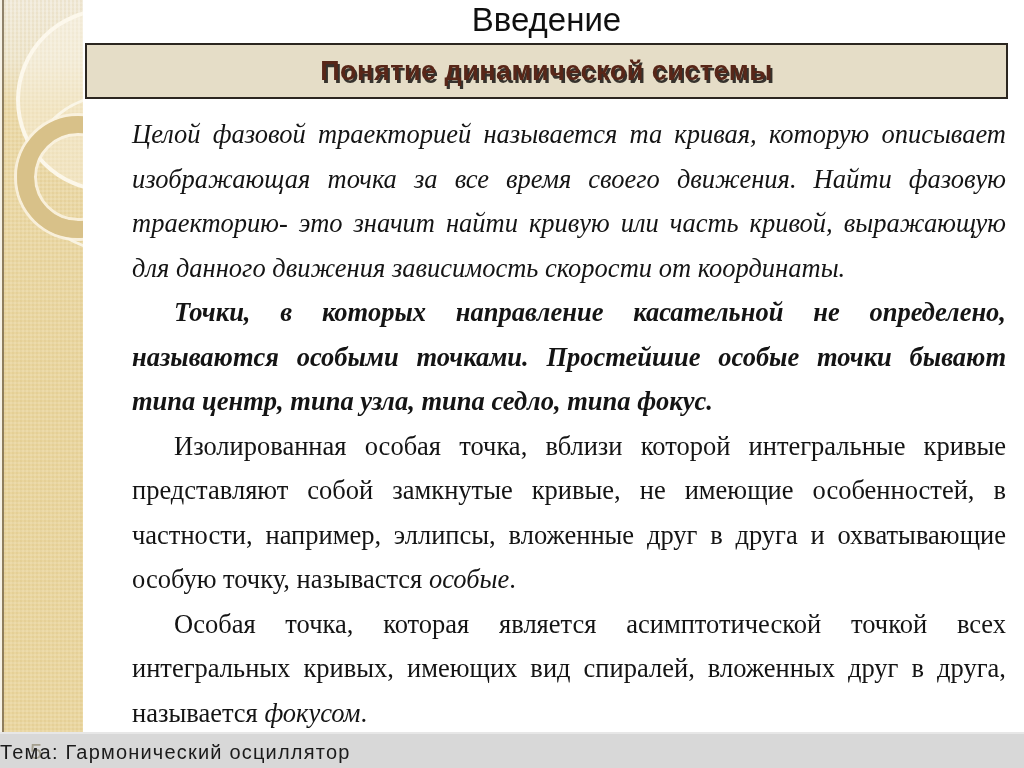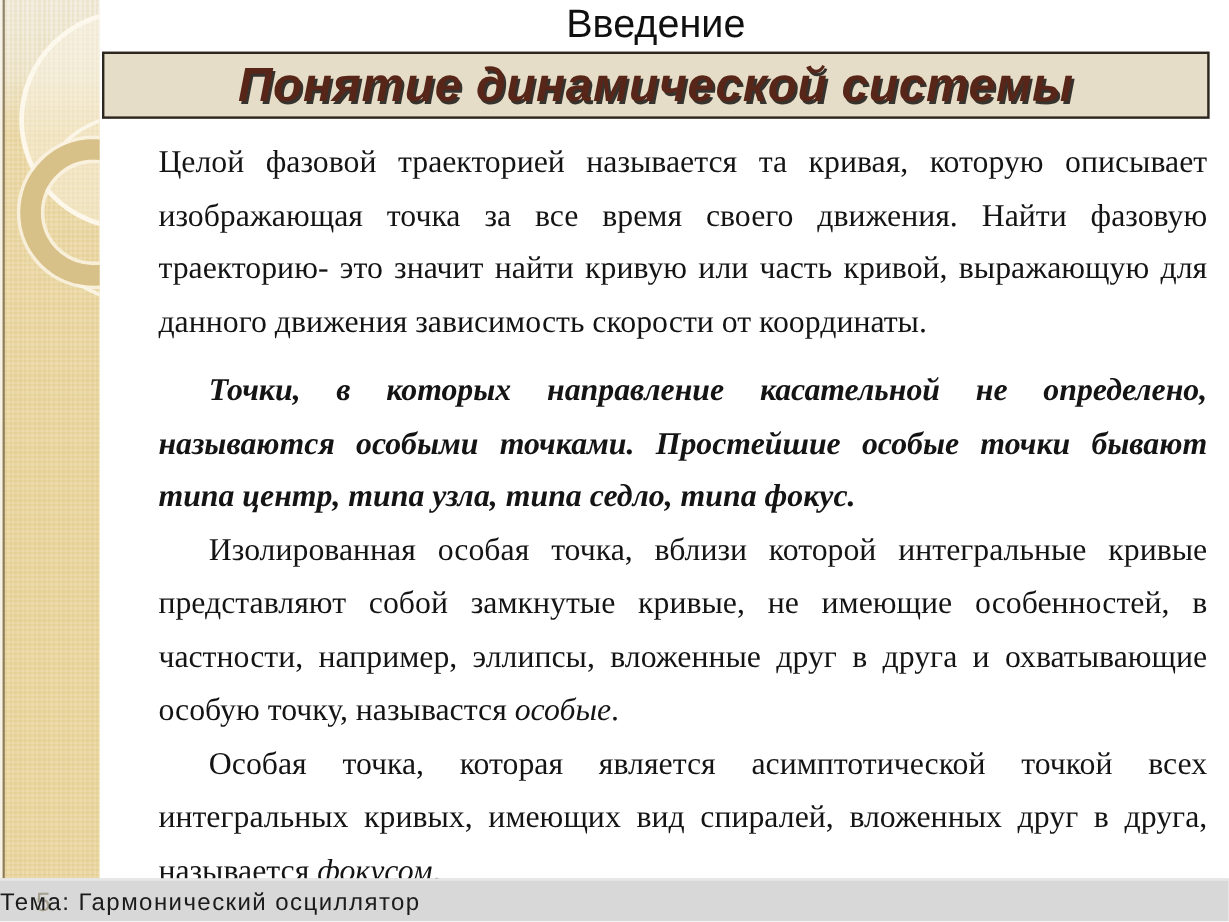--- a/index.html
+++ b/index.html
@@ -46,37 +46,36 @@
     text-align:center;font-size:33px;line-height:30px;color:#101010;
   }
 
   
   .title-box{
     position:absolute;left:85px;top:43px;width:923px;height:56px;
     box-sizing:border-box;background:#e5ddc7;border:2px solid #2b2620;
     display:flex;align-items:center;justify-content:center;
   }
   .title-box .title{
-    font-size:40px;font-weight:bold;letter-spacing:.5px;color:#582618;
+    font-size:27px;font-weight:bold;letter-spacing:.5px;color:#582618;
     text-shadow:2px 3px 0 rgba(24,20,18,.85);
     white-space:nowrap;
-    font-style:italic;
   }
 
   
   .body-text{
     position:absolute;left:132px;top:112px;width:874px;
     font-family:"Liberation Serif", serif;
     font-size:26.5px;line-height:44.5px;color:#141414;
     text-align:justify;
   }
   .body-text p{margin:0;}
   .body-text p.indent{text-indent:42px;}
-  .body-text p.italic{}
-  .body-text p.bold-italic{font-style:italic;font-weight:bold;margin-top:12px;}
+  .body-text p.italic{font-style:italic;}
+  .body-text p.bold-italic{font-style:italic;font-weight:bold;}
   .body-text span.em{font-style:italic;}
 
   
   .footer{
     position:absolute;left:0;right:0;bottom:0;height:36px;
     background:#d8d8d8;border-top:2px solid #e7e7e7;box-sizing:border-box;
   }
   .page-number{
     position:absolute;left:30px;top:5px;font-size:22px;color:#a49f8f;
   }

